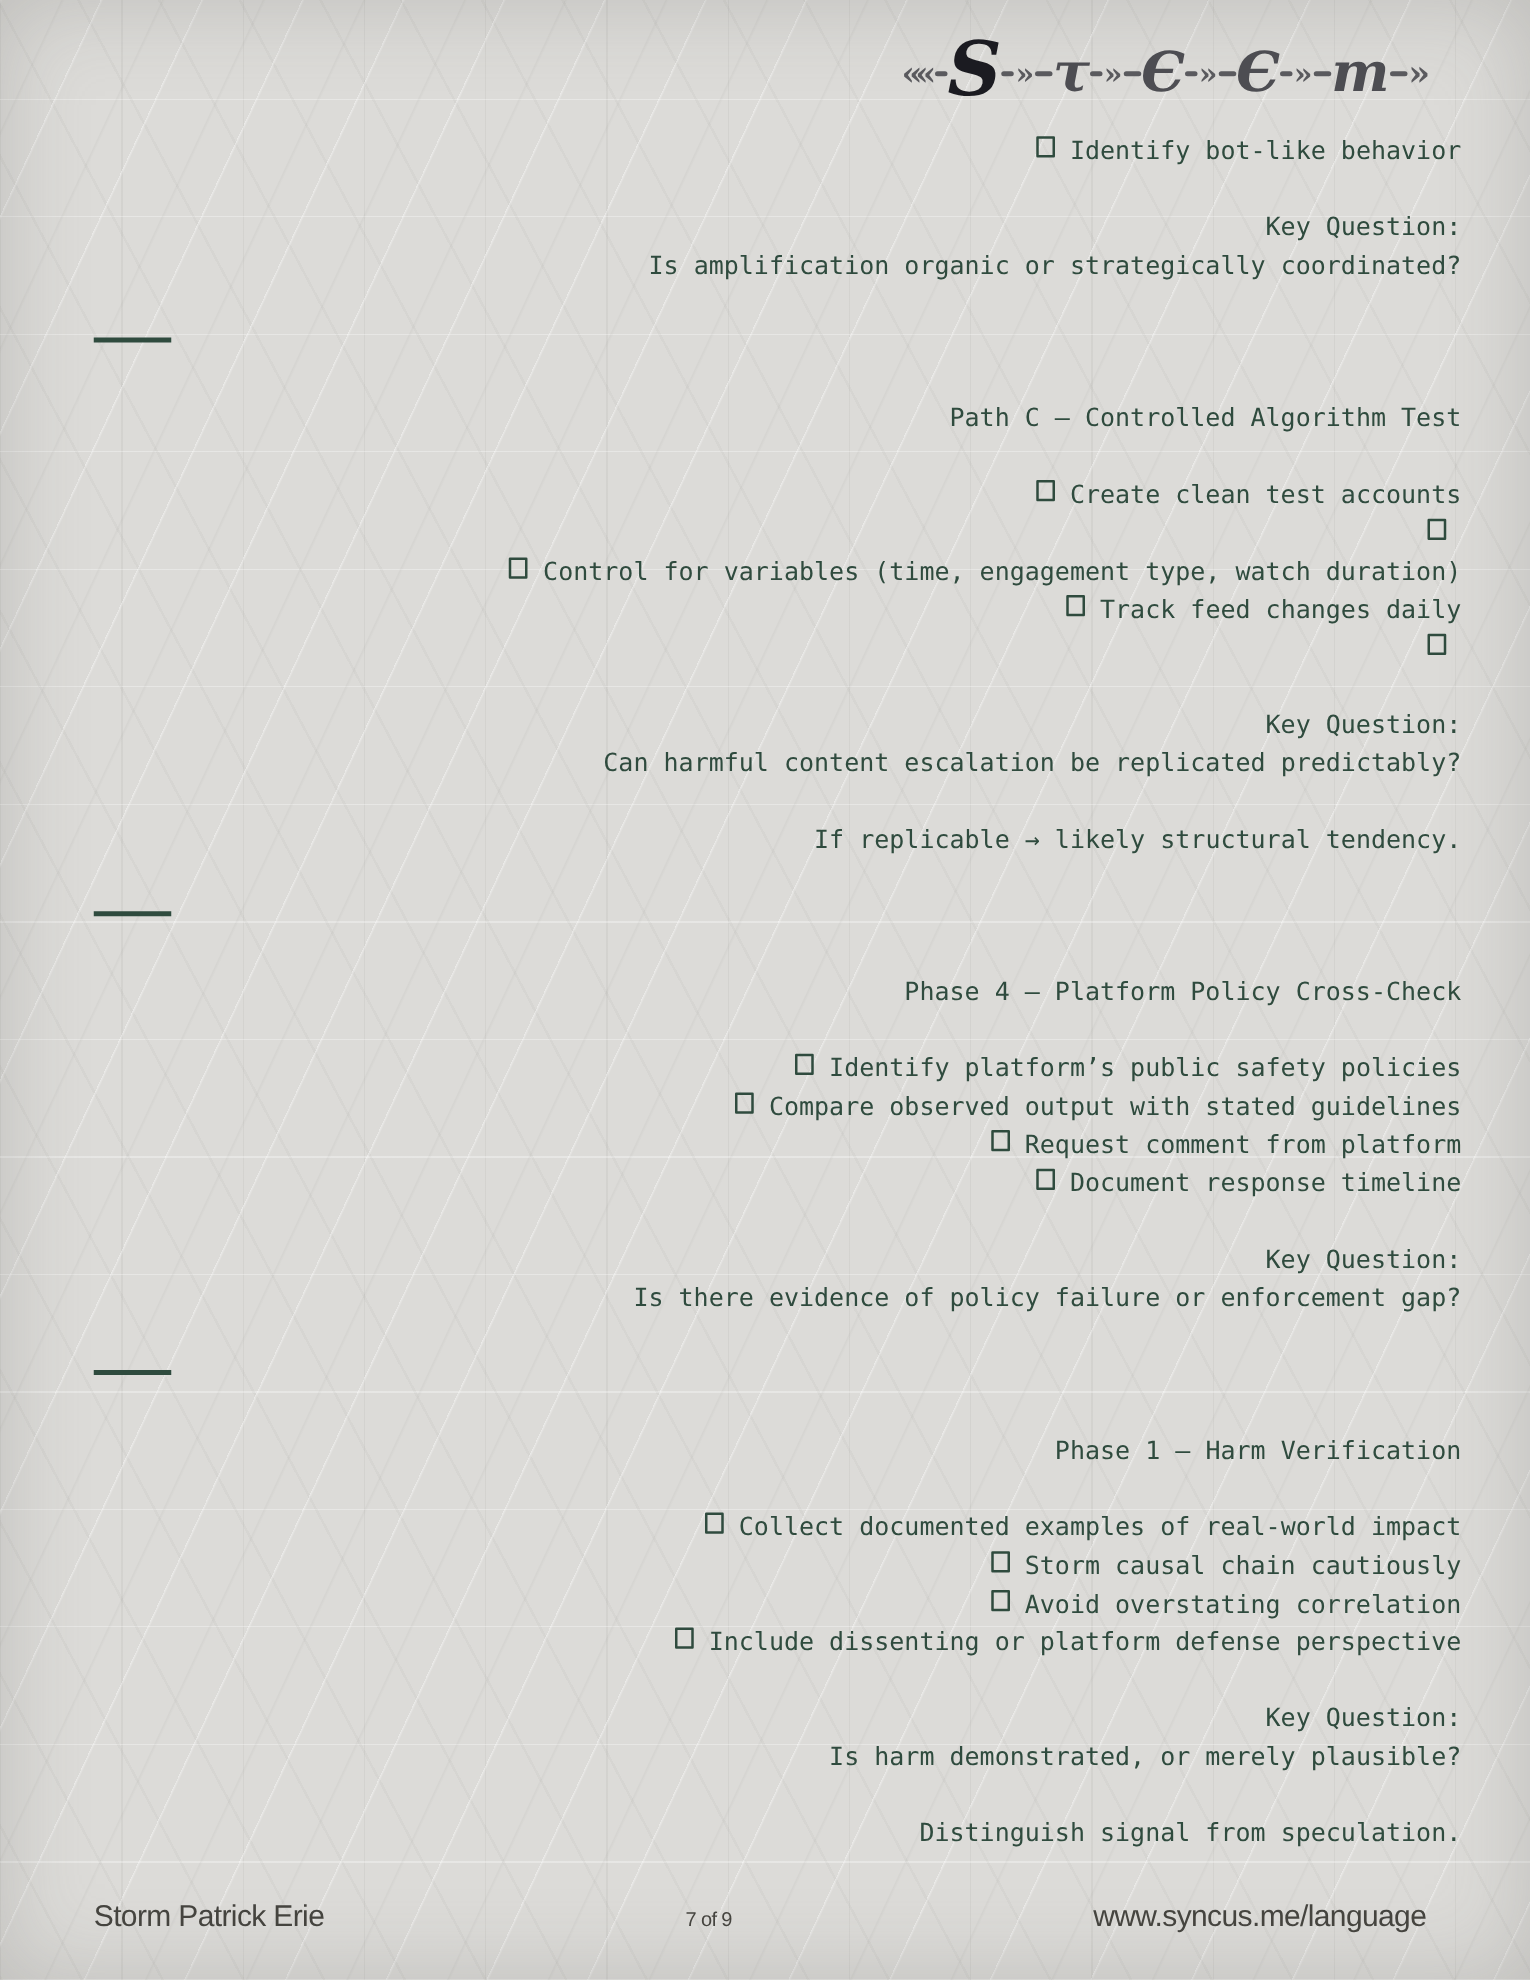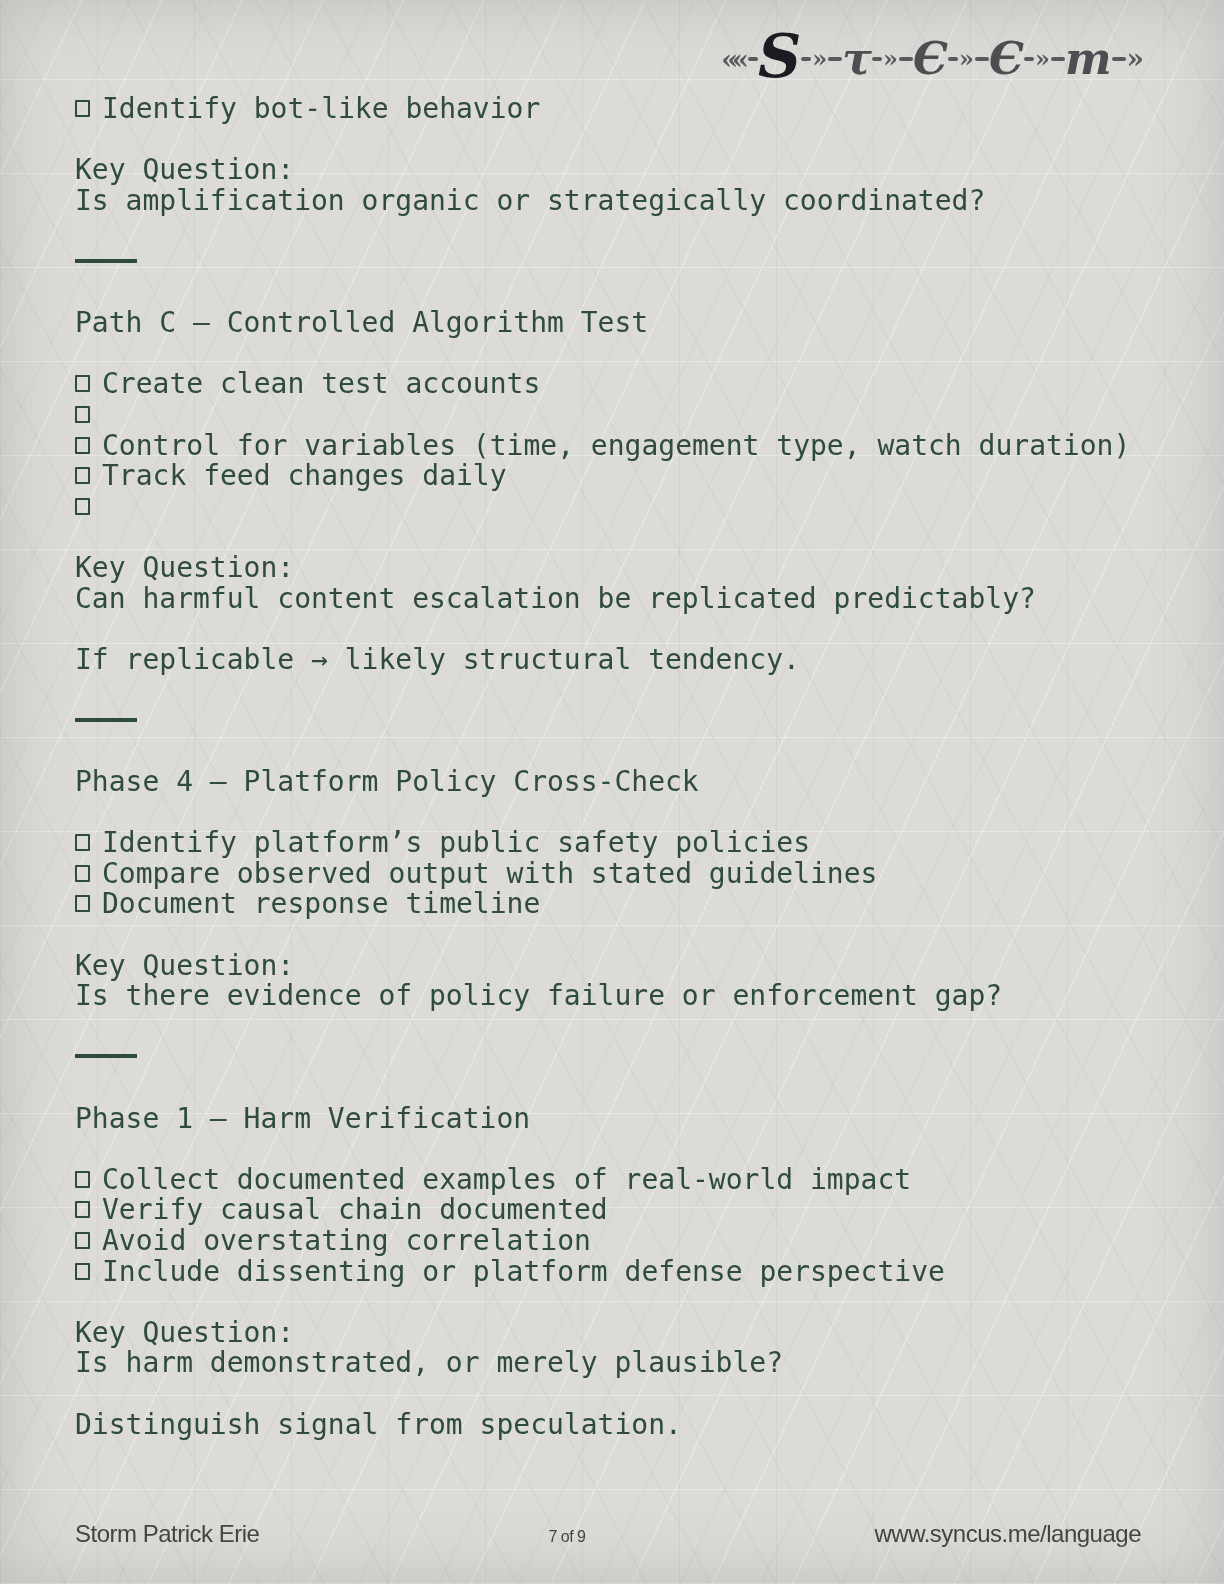--- a/index.html
+++ b/index.html
@@ -25,22 +25,22 @@
   .lg-line { height:4px; background:#5a5a5e; border-radius:2px; }
   .w10{width:10px;} .w14{width:14px;}
   .lg-letter { font-weight:bold; line-height:0.9; font-size:44px; color:#4d4d52; font-style:italic; }
   .lg-letter.first { font-size:60px; color:#1b1b21; position:relative; top:-3px; }
   .lg-conn { display:flex; align-items:center; }
   .lg-conn .gchev { color:#5a5a5e; font-weight:bold; font-size:24px; line-height:1; margin:0 1px; font-style:normal; }
   .lg-head { color:#5a5a5e; font-weight:bold; font-size:28px; line-height:1; margin-left:1px; }
 
   
   .content {
-    position:absolute; left:75px; top:94px; right:55px;
-    font-size:28px; line-height:30.6px; color:#2f4b3e;
+    position:absolute; left:75px; top:105px; right:55px;
+    font-size:20px; line-height:30.6px; color:#2f4b3e;text-align:right;
   }
   .block { margin:0 0 30.6px 0; }
   .block:last-child { margin-bottom:0; }
   .tline { white-space:pre; }
   .cb {
     display:inline-block; width:11px; height:13px;
     border:2px solid currentColor; margin-right:12px;
     vertical-align:1px; border-radius:1px;
   }
   .divider { height:30.6px; }
@@ -130,39 +130,40 @@
       <div class="divider-bar"></div>
     </div>
 
   <div class="block">
     <div class="tline">Phase 4 — Platform Policy Cross-Check</div>
   </div>
 
   <div class="block">
     <div class="tline"><span class="cb"></span><span>Identify platform’s public safety policies</span></div>
     <div class="tline"><span class="cb"></span><span>Compare observed output with stated guidelines</span></div>
+    <div class="tline"><span class="cb"></span><span>Request comment from platform</span></div>
     <div class="tline"><span class="cb"></span><span>Document response timeline</span></div>
   </div>
 
   <div class="block">
     <div class="tline">Key Question:</div>
     <div class="tline">Is there evidence of policy failure or enforcement gap?</div>
   </div>
 
   <div class="block divider">
       <div class="divider-bar"></div>
     </div>
 
   <div class="block">
     <div class="tline">Phase 1 — Harm Verification</div>
   </div>
 
   <div class="block">
     <div class="tline"><span class="cb"></span><span>Collect documented examples of real-world impact</span></div>
-    <div class="tline"><span class="cb"></span><span>Verify causal chain documented</span></div>
+    <div class="tline"><span class="cb"></span><span>Storm causal chain cautiously</span></div>
     <div class="tline"><span class="cb"></span><span>Avoid overstating correlation</span></div>
     <div class="tline"><span class="cb"></span><span>Include dissenting or platform defense perspective</span></div>
   </div>
 
   <div class="block">
     <div class="tline">Key Question:</div>
     <div class="tline">Is harm demonstrated, or merely plausible?</div>
   </div>
 
   <div class="block">

